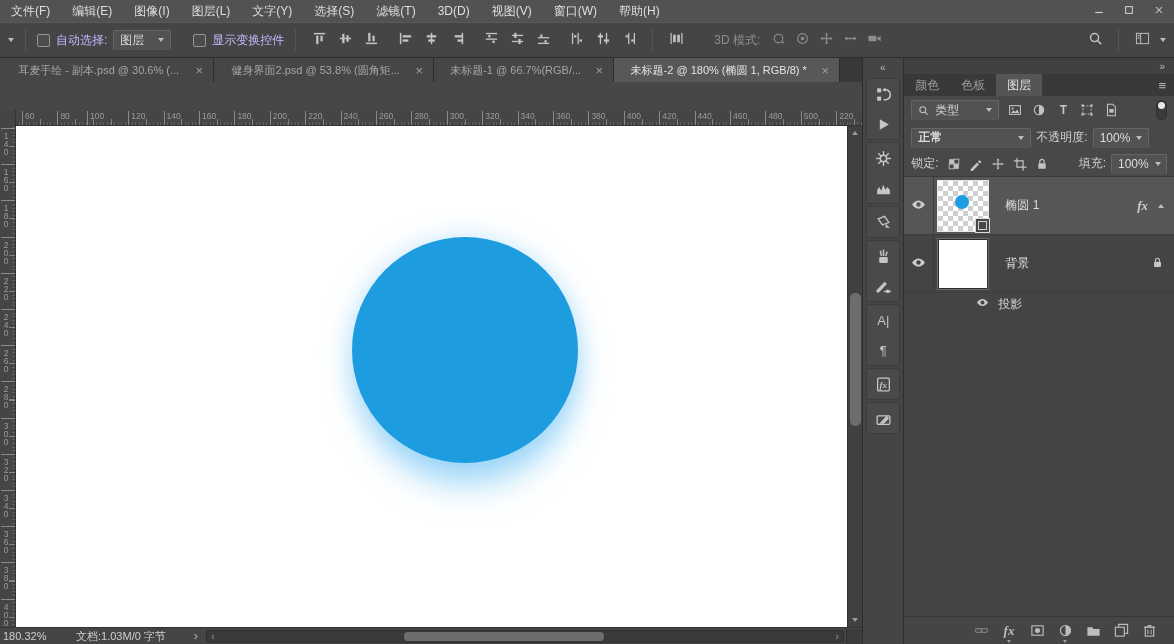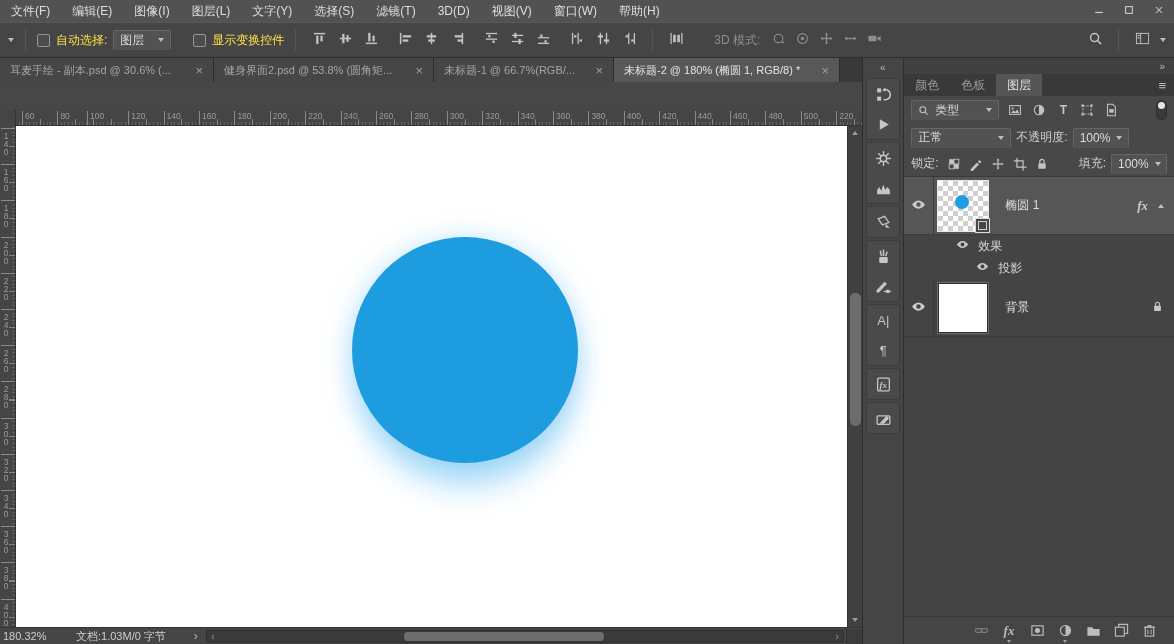--- a/index.html
+++ b/index.html
@@ -18,37 +18,37 @@
   .win-controls { margin-left:auto; display:flex; height:22px; }
   .win-btn { width:30px; display:flex; align-items:center; justify-content:center; color:#cfcfcf; }
   .win-btn svg { width:12px; height:12px; }
   
   .optionsbar { height:36px; background:#454545; border-bottom:1px solid #2d2d2d; border-top:1px solid #5a5a5a;
     display:flex; align-items:center; padding:0 8px; flex:none; gap:6px; }
   .sep { width:1px; height:22px; background:#383838; border-right:1px solid #555; margin:0 5px; flex:none; }
   .caret-down { width:0; height:0; border-left:3.5px solid transparent; border-right:3.5px solid transparent; border-top:4px solid #bdbdbd; display:inline-block; }
   .caret-up { width:0; height:0; border-left:3.5px solid transparent; border-right:3.5px solid transparent; border-bottom:4px solid #bdbdbd; display:inline-block; }
   .checkbox { width:13px; height:13px; border:1px solid #969696; border-radius:2px; background:#4c4c4c; flex:none; }
-  .opt-label { color:#fde047; white-space:nowrap; }
+  .opt-label { color:#c4b5fd; white-space:nowrap; }
   .dim { color:#8d8d8d; }
   .field { background:#525252; border:1px solid #666; border-bottom-color:#555; border-radius:2px;
     height:20px; display:inline-flex; align-items:center; gap:6px; padding:0 6px; color:#dcdcdc; }
   .field .caret-down { margin-left:auto; }
   .icon-btn { width:24px; height:24px; display:flex; align-items:center; justify-content:center; color:#c3c3c3; flex:none; }
   .icon-btn svg { width:15px; height:15px; }
   .icon-btn.dim3d { color:#8d8d8d; }
   .icon-group { display:flex; gap:2px; }
   .spacer { flex:1; }
   
   .main { flex:1; display:flex; min-height:0; }
   .doc-col { width:884px; display:flex; flex-direction:column; border-right:1px solid #2d2d2d; }
   .dock-col { width:42px; background:#454545; border-right:1px solid #2d2d2d; display:flex; flex-direction:column; }
   .panel-col { flex:1; background:#454545; display:flex; flex-direction:column; }
   
-  .tabbar { height:24px; background:#383838; display:flex; flex:none; }
+  .tabbar { height:24px; background:#383838; display:flex; flex:none;text-align:center; }
   .doc-tab { display:flex; align-items:center; gap:8px; padding:0 10px; font-size:11px; color:#a5a5a5;
     background:#464646; border-right:1px solid #2c2c2c; white-space:nowrap; overflow:hidden; }
   .doc-tab.active { background:#585858; color:#e3e3e3; }
   .tab-close { color:#9f9f9f; font-size:13px; line-height:1; }
   
   .ruler-row { height:16px; display:flex; flex:none; background:#454545; border-bottom:1px solid #333;margin-top:28px; }
   .ruler-corner { width:16px; height:16px; border-right:1px solid #333; background:#454545; flex:none; }
   .h-ruler { position:relative; flex:1; overflow:hidden;
     background-image:
       repeating-linear-gradient(to right, rgba(150,150,150,.75) 0 1px, transparent 1px 17.7px),
@@ -105,21 +105,21 @@
   .prow { display:flex; align-items:center; padding:0 7px; gap:5px; flex:none; }
   .filter-row { height:28px; }
   .filter-field { width:88px; height:20px; }
   .filter-field svg { width:11px; height:11px; flex:none; }
   .small-icon { width:22px; height:20px; display:flex; align-items:center; justify-content:center; color:#c3c3c3; }
   .small-icon svg { width:14px; height:14px; }
   .small-icon .txt-icon { font-size:12px; font-weight:bold; }
   .toggle { width:11px; height:20px; background:#3a3a3a; border:1px solid #2f2f2f; border-radius:6px; margin-left:auto; position:relative; }
   .toggle::after { content:''; position:absolute; top:1px; left:1px; width:7px; height:7px; border-radius:50%; background:#e8e8e8; }
   .blend-row { height:27px; }
-  .blend-field { width:100px; height:20px; }
+  .blend-field { width:120px; height:20px;font-weight:bold; }
   .opacity-field { width:56px; height:20px; }
   .lock-row { height:25px; }
   .lock-icons { display:flex; gap:2px; }
   .lock-icons .small-icon { width:20px; }
   .fill-field { width:56px; height:20px; }
   .plabel { color:#cfcfcf; white-space:nowrap; }
   
   .layers-list { flex:1; background:#444444; border-top:1px solid #393939; overflow:hidden; display:flex; flex-direction:column; }
   .layer-row { display:flex; align-items:center; border-bottom:1px solid #3c3c3c; flex:none; position:relative; }
   .layer-row.selected { background:#565656; }
@@ -743,55 +743,46 @@
               <div class="thumb thumb-checker">
                 <div class="thumb-dot" style="background: rgb(30, 156, 224);"></div>
                 <div class="vmask-badge"></div>
               </div>
               <span class="layer-name">椭圆 1</span>
               <span class="layer-right">
                 <span class="fx-label">fx</span>
                 <span class="caret-up"></span>
               </span>
             </div>
-            <div class="layer-row row-short">
-              <span class="indent-1"></span>
-              <span class="fx-row-eye">
-                <span><svg viewBox="0 0 16 16" fill="none">
-                    <path fill-rule="evenodd" clip-rule="evenodd" d="M8 3.6C4.8 3.6 2.3 6.1 1.2 8c1.1 1.9 3.6 4.4 6.8 4.4S13.7 9.9 14.8 8C13.7 6.1 11.2 3.6 8 3.6zM8 10.4a2.4 2.4 0 1 1 0-4.8 2.4 2.4 0 0 1 0 4.8z" fill="currentColor"></path>
-                  </svg></span>
-              </span>
-              <span class="fx-row-name">效果</span>
-            </div>
-            <div class="layer-row row-short">
-              <span class="indent-2"></span>
-              <span class="fx-row-eye">
-                <span><svg viewBox="0 0 16 16" fill="none">
-                    <path fill-rule="evenodd" clip-rule="evenodd" d="M8 3.6C4.8 3.6 2.3 6.1 1.2 8c1.1 1.9 3.6 4.4 6.8 4.4S13.7 9.9 14.8 8C13.7 6.1 11.2 3.6 8 3.6zM8 10.4a2.4 2.4 0 1 1 0-4.8 2.4 2.4 0 0 1 0 4.8z" fill="currentColor"></path>
-                  </svg></span>
-              </span>
-              <span class="fx-row-name">投影</span>
-            </div>
             <div class="layer-row row-tall">
               <div class="eye-cell">
                 <span><svg viewBox="0 0 16 16" fill="none">
                     <path fill-rule="evenodd" clip-rule="evenodd" d="M8 3.6C4.8 3.6 2.3 6.1 1.2 8c1.1 1.9 3.6 4.4 6.8 4.4S13.7 9.9 14.8 8C13.7 6.1 11.2 3.6 8 3.6zM8 10.4a2.4 2.4 0 1 1 0-4.8 2.4 2.4 0 0 1 0 4.8z" fill="currentColor"></path>
                   </svg></span>
               </div>
               <div class="thumb thumb-white"></div>
               <span class="layer-name">背景</span>
               <span class="layer-right">
                 <span class="lock-badge"><svg viewBox="0 0 16 16" fill="none">
                     <g fill="currentColor">
                       <rect x="3.8" y="7" width="8.4" height="6.5" rx="1"></rect>
                     </g>
                     <path d="M5.5 7V5.3a2.5 2.5 0 0 1 5 0V7" stroke="currentColor" stroke-width="1.4"></path>
                   </svg></span>
               </span>
             </div>
+            <div class="layer-row row-short">
+              <span class="indent-2"></span>
+              <span class="fx-row-eye">
+                <span><svg viewBox="0 0 16 16" fill="none">
+                    <path fill-rule="evenodd" clip-rule="evenodd" d="M8 3.6C4.8 3.6 2.3 6.1 1.2 8c1.1 1.9 3.6 4.4 6.8 4.4S13.7 9.9 14.8 8C13.7 6.1 11.2 3.6 8 3.6zM8 10.4a2.4 2.4 0 1 1 0-4.8 2.4 2.4 0 0 1 0 4.8z" fill="currentColor"></path>
+                  </svg></span>
+              </span>
+              <span class="fx-row-name">投影</span>
+            </div>
           </div>
         <div class="panel-bottom" id="panel-bottom">
             <span class="pb-icon dimmed">
               <svg viewBox="0 0 16 16" fill="none">
                 <rect x="1.5" y="6" width="7" height="4" rx="2" stroke="currentColor" stroke-width="1.3"></rect>
                 <rect x="7.5" y="6" width="7" height="4" rx="2" stroke="currentColor" stroke-width="1.3"></rect>
               </svg>
             </span>
             <span class="pb-icon">
               <span class="fx-label">fx</span>

